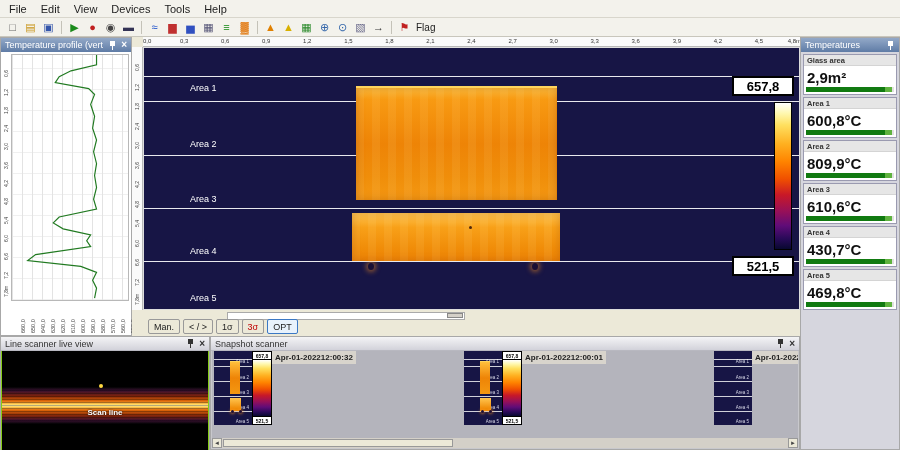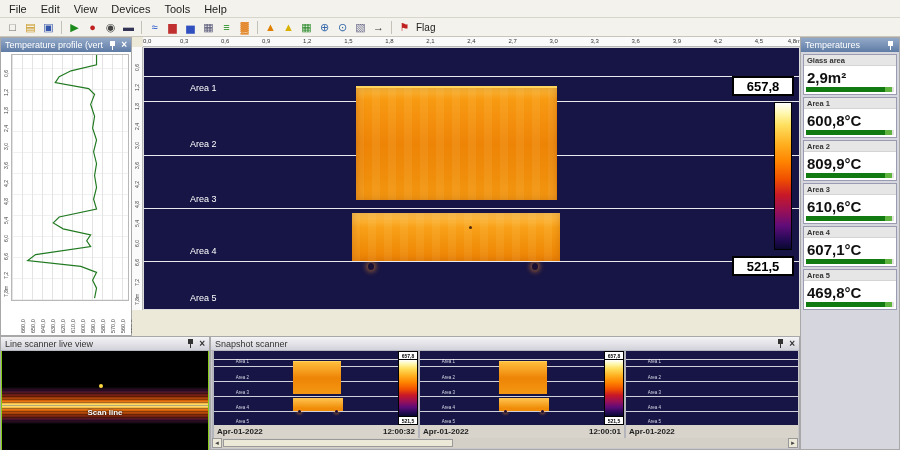--- a/index.html
+++ b/index.html
@@ -102,21 +102,21 @@
   .sbar{position:absolute;left:1px;right:1px;bottom:1px;height:10px;background:#d4d0c8;display:flex;align-items:center;}
   .sarrow{width:10px;height:10px;font-size:6px;line-height:9px;text-align:center;background:#ece9d8;
     border:1px solid #999;color:#444;flex:none;cursor:default;}
   .sthumb{height:8px;background:#ece9d8;border:1px solid #999;margin:0 1px;flex:none;}
   .spacer{flex:1;}
 
   
   #snapshots{position:absolute;left:210px;top:336px;width:590px;height:114px;background:#c8c8cc;border:1px solid #a8a8a8;}
   .sn-body{position:absolute;left:1px;right:1px;top:14px;bottom:11px;background:#b4b4bc;display:flex;
     gap:2px;padding-left:2px;overflow:hidden;}
-  .snap{width:204px;flex:none;display:flex;flex-direction:column;cursor:default;}
+  .snap{width:248px;flex:none;display:flex;flex-direction:row;cursor:default;}
   .snap-th{height:74px;display:flex;}
   .snap-view{flex:1;display:flex;position:relative;background:#171545;overflow:hidden;}
   .snap-labels{width:38px;position:relative;flex:none;}
   .slab{position:absolute;right:3px;font-size:4.5px;color:#d8d8e8;transform:translateY(-50%);white-space:nowrap;}
   .shline{position:absolute;left:0;right:0;height:1px;background:rgba(255,255,255,.8);}
   .ssheet{position:absolute;}
   .ss1{left:43%;top:14%;width:26%;height:44%;border-top:1px solid #ffd45c;
     background:linear-gradient(180deg,#ffbe3c,#ee8406 50%,#f49812);}
   .ss2{left:43%;top:63%;width:27%;height:18%;background:linear-gradient(180deg,#ffc550,#f08c08 80%);}
   .ss2::before,.ss2::after{content:"";position:absolute;bottom:-2px;width:3px;height:3px;border-radius:50%;
@@ -267,20 +267,32 @@
         <div class="hline" style="top: 20.2%;"></div>
         <div class="hline" style="top: 41.1%;"></div>
         <div class="hline" style="top: 61.2%;"></div>
         <div class="hline" style="top: 81.7%;"></div>
         <div class="area-label" style="top: 13.5%;">Area 1</div>
         <div class="area-label" style="top: 35%;">Area 2</div>
         <div class="area-label" style="top: 56%;">Area 3</div>
         <div class="area-label" style="top: 76%;">Area 4</div>
         <div class="area-label" style="top: 94%;">Area 5</div>
       </div>
+    <div class="controls">
+      <div class="hscroll">
+          <div class="hthumb"></div>
+        </div>
+      <div class="btnrow">
+        <button class="cbtn">Man.</button>
+        <button class="cbtn">&lt; / &gt;</button>
+        <button class="cbtn">1σ</button>
+        <button class="cbtn sig3">3σ</button>
+        <button class="cbtn opt">OPT</button>
+      </div>
+    </div>
   </div>
 
   <div id="right-panel">
     <div class="ptitle blue">
       <span>Temperatures</span>
       <span class="pbtns">
           <span class="pin"></span>
         </span>
     </div>
     <div class="readings">
@@ -311,21 +323,21 @@
         <div class="rcard">
           <div class="rlabel">Area 3</div>
           <div class="rvalue">610,6°C</div>
           <div class="rbarwrap">
             <div class="rbar1"></div>
             <div class="rbar2"></div>
           </div>
         </div>
         <div class="rcard">
           <div class="rlabel">Area 4</div>
-          <div class="rvalue">607,1°C</div>
+          <div class="rvalue">430,7°C</div>
           <div class="rbarwrap">
             <div class="rbar1"></div>
             <div class="rbar2"></div>
           </div>
         </div>
         <div class="rcard">
           <div class="rlabel">Area 5</div>
           <div class="rvalue">469,8°C</div>
           <div class="rbarwrap">
             <div class="rbar1"></div>

